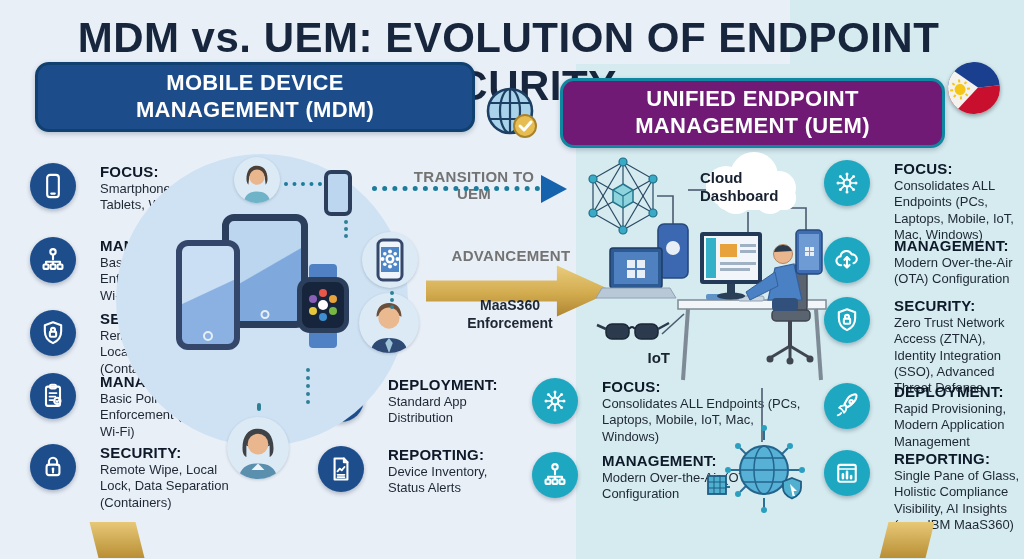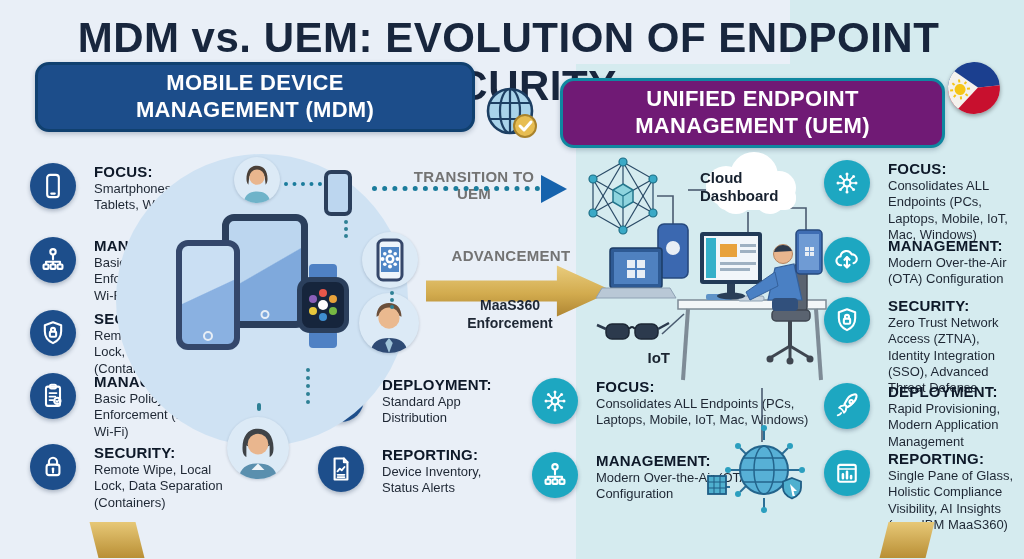--- a/index.html
+++ b/index.html
@@ -12,21 +12,21 @@
   .title { position:absolute; left:0; top:14px; width:1017px; text-align:center;
            font-size:42px; font-weight:800; letter-spacing:.5px; color:#18263d; }
 
   .header-box { position:absolute; height:70px; border-radius:14px; color:#fff; text-align:center;
                 display:flex; flex-direction:column; justify-content:center;
                 font-size:22px; font-weight:800; line-height:1.22; letter-spacing:.3px;
                 box-shadow:0 2px 5px rgba(20,40,70,.25); }
   .hdr-mdm { left:35px; top:62px; width:440px; background:#1c4d8a; border:3px solid #10406f; }
   .hdr-uem { left:560px; top:78px; width:385px; background:#701a75; border:3px solid #0f87a0; }
 
-  .item { position:absolute; display:flex; gap:18px; align-items:flex-start; }
+  .item { position:absolute; display:flex; gap:24px; align-items:flex-start; }
   .circle { width:46px; height:46px; border-radius:50%; flex:0 0 46px;
             display:flex; align-items:center; justify-content:center;
             box-shadow:0 2px 4px rgba(20,40,70,.3); }
   .navy-bg { background:#1d4e8b; }
   .teal-bg { background:#1da7c1; }
   .circle svg { width:28px; height:28px; stroke:#fff; fill:none; stroke-width:1.8;
                 stroke-linecap:round; stroke-linejoin:round; }
   .item-label { font-size:15px; font-weight:800; color:#0d1828; letter-spacing:.2px; }
   .item-body { font-size:13px; font-weight:500; color:#1e2734; line-height:1.25; margin-top:1px; }
 

